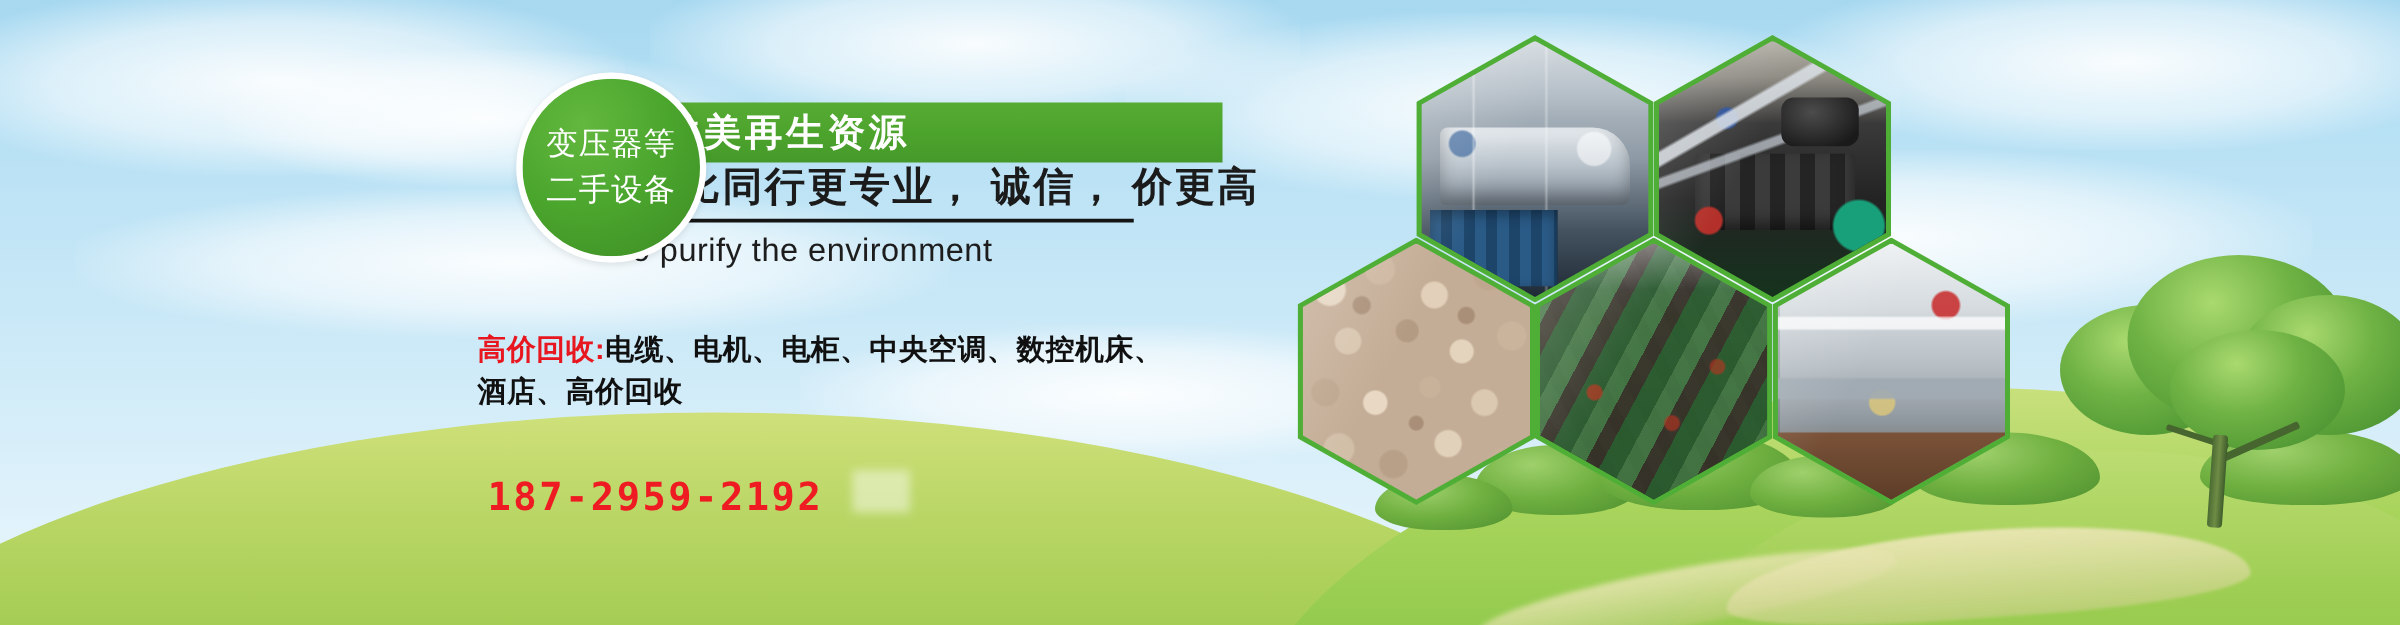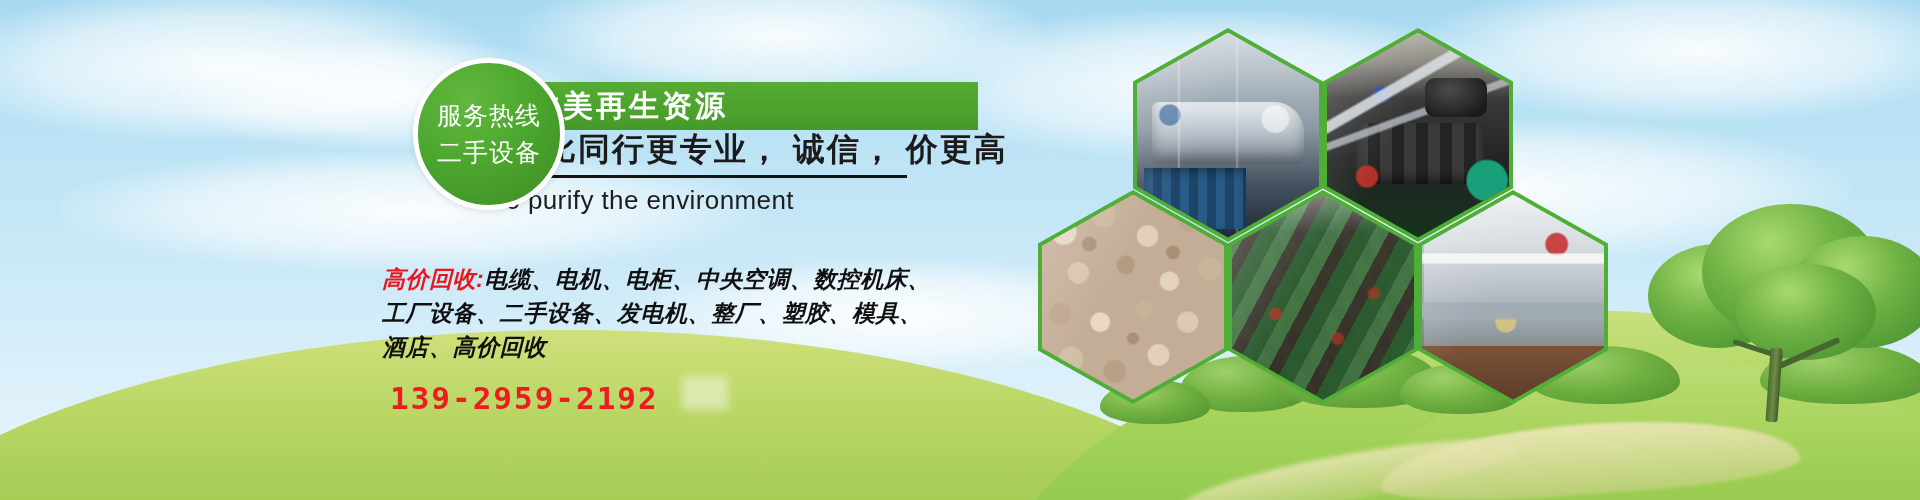--- a/index.html
+++ b/index.html
@@ -191,21 +191,21 @@
     position:absolute;
     left:382px; top:262px;
     width:600px;
     font-size:23px;
     font-weight:700;
     color:#101010;
     line-height:1.48;
     letter-spacing:0.5px;
   }
   .recycle .hi { color:#e8171f; }
-  .recycle-line { white-space:nowrap;font-style:italic; }
+  .recycle-line { white-space:nowrap; }
 
   .hotline {
     position:absolute;
     left:382px; top:380px;
     display:flex;
     align-items:center;
     gap:2px;
     z-index:5;
   }
   .hotline-label {
@@ -427,42 +427,41 @@
       <div class="canopy" style="left:96px;  top:72px; width:140px; height:96px;"></div>
       <div class="branch" style="left:136px; bottom:66px; width:66px; height:6px; transform:rotate(-24deg);"></div>
       <div class="branch" style="left:92px;  bottom:70px; width:52px; height:5px; transform:rotate(18deg);"></div>
       <div class="trunk"></div>
     </div>
   </div>
 
   <div class="content">
 
     <div class="badge">
-      <div class="badge-line">服务热线</div>
+      <div class="badge-line">变压器等</div>
       <div class="badge-line">二手设备</div>
     </div>
 
     <div class="namebar">
       <span class="namebar-text">益美再生资源</span>
     </div>
 
     <div class="tagline">
       <div class="tagline-cn">比同行更专业，  诚信，  价更高</div>
       <div class="tagline-rule" style="margin-left:92px;"></div>
       <div class="tagline-en">To purify the environment</div>
     </div>
 
     <div class="recycle">
       <div class="recycle-line"><span class="hi">高价回收:</span><span>电缆、电机、电柜、中央空调、数控机床、</span></div>
-      <div class="recycle-line">工厂设备、二手设备、发电机、整厂、塑胶、模具、</div>
       <div class="recycle-line">酒店、高价回收</div>
     </div>
 
     <div class="hotline">
-      <span class="hotline-number">139-2959-2192</span>
+      <span class="hotline-number">187-2959-2192</span>
       <span class="hotline-glow"></span>
     </div>
   </div>
 
   <div class="hexwrap">
 
     <div class="hex hex-1">
       <div class="inner">
           <div class="ph ph-cnc">
             <div class="bits"></div>

